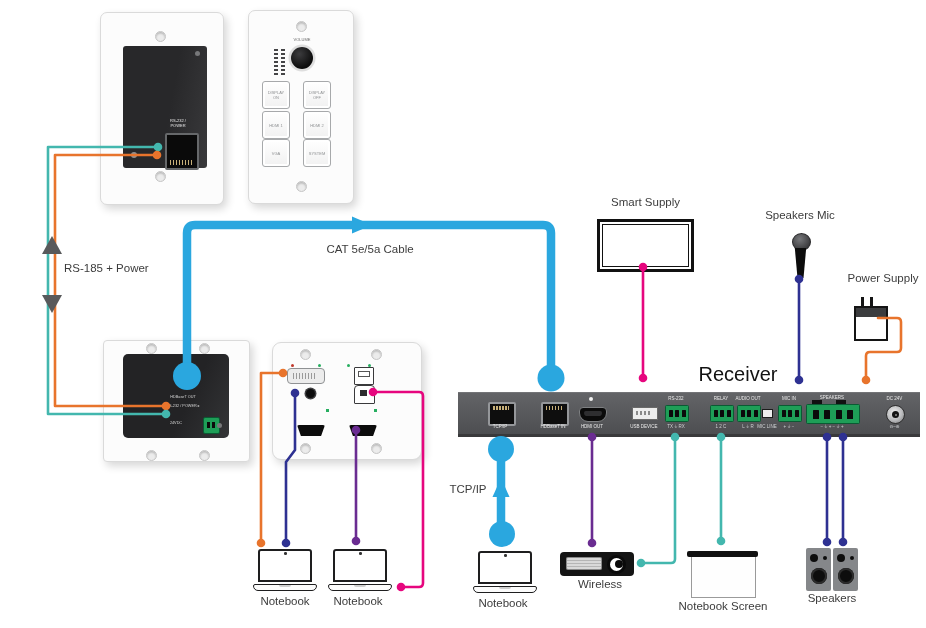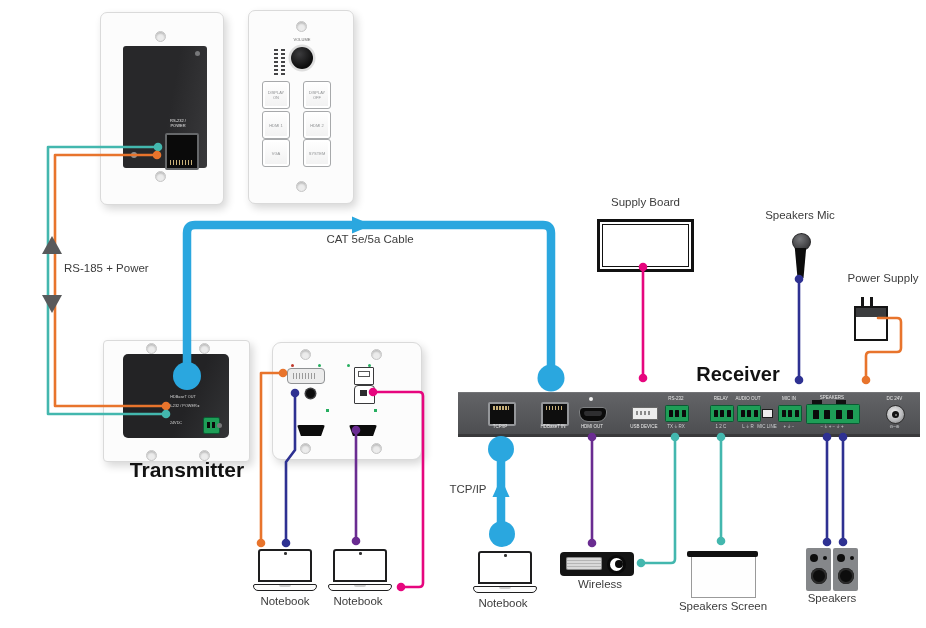--- a/index.html
+++ b/index.html
@@ -7,21 +7,21 @@
          font-family:"Liberation Sans","DejaVu Sans",sans-serif;}
   .abs{position:absolute;}
   
   .plate{position:absolute;background:#fcfcfc;border:1px solid #dadada;border-radius:7px;
          box-shadow:3px 4px 9px rgba(0,0,0,.16);}
   .screw{position:absolute;width:9px;height:9px;border-radius:50%;background:#ececec;
          border:1px solid #c6c6c6;box-shadow:inset 0 1.5px 2px rgba(0,0,0,.22);}
   .screw-mini{position:absolute;border-radius:50%;background:#8f9193;}
   
   .lbl{position:absolute;font-size:11.5px;color:#3c3c3c;text-align:center;white-space:nowrap;}
-  .title{position:absolute;font-size:20px;font-weight:700;color:#121212;text-align:center;white-space:nowrap;}
+  .title{position:absolute;font-size:20px;font-weight:400;color:#121212;text-align:center;white-space:nowrap;}
   .plbl{position:absolute;font-size:4.5px;line-height:1.15;color:#e9e9e9;text-align:center;white-space:pre-line;}
   .sub{color:#cfd1d3;}
   .kblbl{font-size:4px;color:#8f9193;text-align:center;white-space:pre-line;line-height:1.25;}
   .txlbl{position:absolute;font-size:3.8px;color:#d4d4d4;text-align:center;white-space:nowrap;}
   
   .kbtn{position:absolute;width:26px;height:26px;border:1.5px solid #a7a9ab;border-radius:3px;
         background:linear-gradient(#ffffff,#f1f1f1);display:flex;align-items:center;justify-content:center;
         box-shadow:inset 0 0 0 2px #fff;}
   .led-dash{position:absolute;width:4px;height:2px;background:#454547;}
   
@@ -124,21 +124,20 @@
     <div class="txlbl" style="left:35px;top:41px;width:50px;">HDBaseT OUT</div>
     <div class="txlbl" style="left:35px;top:49px;width:50px;">RS-232 / POWER ▸</div>
     <div class="txlbl" style="left:33px;top:67px;width:40px;">24VDC</div>
     <div class="abs" style="left:80px;top:63px;width:15px;height:15px;background:var(--terminal_green);
          border-radius:2px;border:1px solid #0a5a33;">
       <div class="abs" style="left:3px;top:4px;width:3px;height:6px;background:#0b0b0b;"></div>
       <div class="abs" style="left:8px;top:4px;width:3px;height:6px;background:#0b0b0b;"></div>
     </div>
     <div class="screw-mini" style="left:94px;top:69px;width:5px;height:5px;background:#77787a;"></div>
   </div>
-  <div class="title" style="left:125px;top:458px;width:124px;font-size:21px;">Transmitter</div>
 
   <div class="plate" style="left:272px;top:342px;width:148px;height:116px;border-radius:9px;">
     <div class="screw" style="left:27px;top:6px;"></div>
     <div class="screw" style="left:98px;top:6px;"></div>
     <div class="screw" style="left:27px;top:100px;"></div>
     <div class="screw" style="left:98px;top:100px;"></div>
     <div class="abs" style="left:18px;top:21px;width:3px;height:3px;border-radius:50%;background:#c0392b;"></div>
     <div class="abs" style="left:45px;top:21px;width:3px;height:3px;border-radius:50%;background:#27ae60;"></div>
     <div class="abs" style="left:74px;top:21px;width:3px;height:3px;border-radius:50%;background:#27ae60;"></div>
     <div class="abs" style="left:95px;top:21px;width:3px;height:3px;border-radius:50%;background:#27ae60;"></div>
@@ -224,21 +223,21 @@
     <div class="abs" style="left:428px;top:12px;width:17px;height:17px;border-radius:50%;border:1px solid #2e2e2e;
          background:radial-gradient(circle at 42% 38%,#f0f0f0,#b9babc 55%,#707174);">
       <div class="abs" style="left:5px;top:5px;width:7px;height:7px;border-radius:50%;background:#141414;">
         <div class="abs" style="left:2.5px;top:2.5px;width:2px;height:2px;border-radius:50%;background:#8a8a8a;"></div>
         </div>
     </div>
     <div class="plbl sub" style="left:418px;top:31px;width:37px;">⊖–⊕</div>
   </div>
   <div class="title" style="left:688px;top:363px;width:100px;">Receiver</div>
 
-  <div class="lbl" style="left:587px;top:196px;width:117px;">Supply Board</div>
+  <div class="lbl" style="left:587px;top:196px;width:117px;">Smart Supply</div>
   <div class="abs" style="left:597px;top:219px;width:97px;height:53px;border:3px solid #111;background:#fff;padding:2px;box-sizing:border-box;">
     <div style="width:100%;height:100%;border:1.5px solid #111;box-sizing:border-box;background:#fff;"></div>
   </div>
 
   <div class="lbl" style="left:760px;top:209px;width:80px;">Speakers Mic</div>
   <div>
     <div class="abs" style="left:792px;top:233px;width:17px;height:16px;border-radius:50%;
          background:radial-gradient(circle at 40% 32%,#77787b,#39393b 75%);border:1px solid #262628;"></div>
     <div class="abs" style="left:793px;top:248px;width:15px;height:30px;background:#0c0c0c;
          clip-path:polygon(12% 0,88% 0,70% 100%,30% 100%);"></div>
@@ -291,38 +290,38 @@
         <div class="abs" style="left:5px;top:2px;width:8px;height:8px;border-radius:50%;background:#0a0a0a;"></div>
       </div>
     </div>
   </div>
   <div class="lbl" style="left:570px;top:578px;width:60px;">Wireless</div>
 
   <div>
     <div class="abs" style="left:687px;top:551px;width:71px;height:6px;background:#111;border-radius:2px;"></div>
     <div class="abs" style="left:691px;top:557px;width:63px;height:40px;background:#fefefe;border:1px solid #9a9a9a;border-top:none;"></div>
   </div>
-  <div class="lbl" style="left:668px;top:600px;width:110px;">Speakers Screen</div>
+  <div class="lbl" style="left:668px;top:600px;width:110px;">Notebook Screen</div>
 
   <div>
     <div class="spk" style="left:806px;top:548px;">
         <div class="c1"></div>
         <div class="c2"></div>
         <div class="c3"></div>
       </div>
     <div class="spk" style="left:833px;top:548px;">
         <div class="c1"></div>
         <div class="c2"></div>
         <div class="c3"></div>
       </div>
   </div>
   <div class="lbl" style="left:801px;top:592px;width:62px;">Speakers</div>
 
   <div class="lbl" style="left:64px;top:262px;">RS-185 + Power</div>
-  <div class="lbl" style="left:300px;top:233px;width:140px;">CAT 5e/5a Cable</div>
+  <div class="lbl" style="left:300px;top:243px;width:140px;">CAT 5e/5a Cable</div>
   <div class="lbl" style="left:446px;top:483px;width:44px;">TCP/IP</div>
 
   <svg width="926" height="628" viewBox="0 0 926 628" style="position:absolute;left:0;top:0;pointer-events:none;z-index:40;">
     <style>
       .cab{fill:none;stroke-width:2.6;stroke-linecap:round;stroke-linejoin:round;}
       .thick{stroke-width:8.5;}
       .st-teal{stroke:var(--teal);} .st-orange{stroke:var(--orange);} .st-blue{stroke:var(--blue);}
       .st-navy{stroke:var(--navy);} .st-violet{stroke:var(--violet);} .st-magenta{stroke:var(--magenta);}
       .fl-teal{fill:var(--teal);} .fl-orange{fill:var(--orange);} .fl-blue{fill:var(--blue);}
       .fl-navy{fill:var(--navy);} .fl-violet{fill:var(--violet);} .fl-magenta{fill:var(--magenta);}

